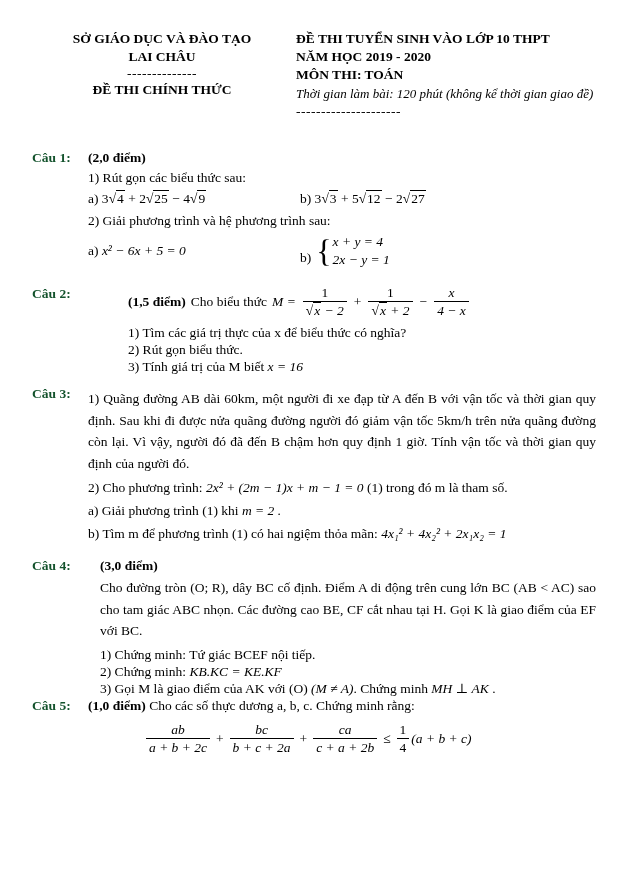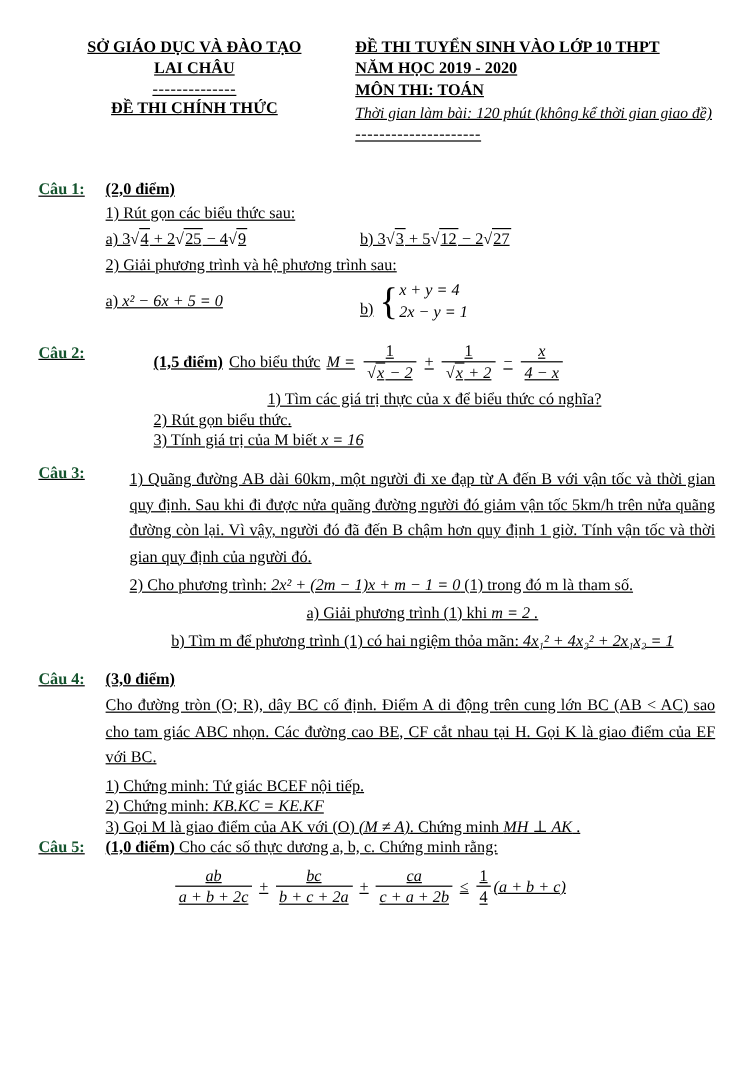--- a/index.html
+++ b/index.html
@@ -1,47 +1,47 @@
 <!DOCTYPE html>
 <html><head>
 <meta charset="utf-8">
 <style>
   html,body{margin:0;padding:0;}
   body{
     width:620px;height:888px;background:#ffffff;color:#000;
     font-family:"Liberation Serif","DejaVu Serif",serif;
     font-size:13.5px;overflow:hidden;
   }
-  .page{width:620px;height:888px;text-decoration:underline;}
+  .page{width:620px;height:888px;}
   
   .header{display:flex;padding:30px 26px 0 28px;}
   .h-left{width:268px;text-align:center;}
   .h-right{flex:1;text-align:left;}
   .hline{line-height:18px;}
   .b{font-weight:bold;}
   .it{font-style:italic;font-size:13px;line-height:20px;}
   .dashes{line-height:15px;letter-spacing:0.5px;}
   
   .content{padding:0 24px 0 32px;}
   .q{display:flex;}
   .q-label{width:56px;flex-shrink:0;color:#14532d;font-weight:bold;line-height:17px;}
   .q-body{flex:1;min-width:0;}
   .line{line-height:17px;}
   .para{line-height:21.5px;text-align:justify;}
   .mi{font-style:italic;}
   .sp{margin-right:5px;}
   #q1{margin-top:30px;}
   #q2{margin-top:16px;gap:40px;}
-  #q3{margin-top:10px;gap:20px;}
-  #q4{margin-top:15px;}
+  #q3{margin-top:10px;}
+  #q4{margin-top:15px;gap:12px;}
   #q5{}
   .mt3{margin-top:3px;}
   .mt4{margin-top:4px;}
   .mt5{margin-top:5px;}
-  .mt6{margin-top:6px;text-align:center;}
+  .mt6{margin-top:6px;}
   
   .cols{display:flex;align-items:center;}
   .col-a{width:212px;flex-shrink:0;}
   .col-b{flex:1;}
   
   .sq{white-space:nowrap;}
   .sq .sym{display:inline-block;}
   .sq .rad{border-top:1px solid #000;padding:0 1px;}
   
   .frac{display:inline-block;vertical-align:middle;text-align:center;margin:0 2px;}

